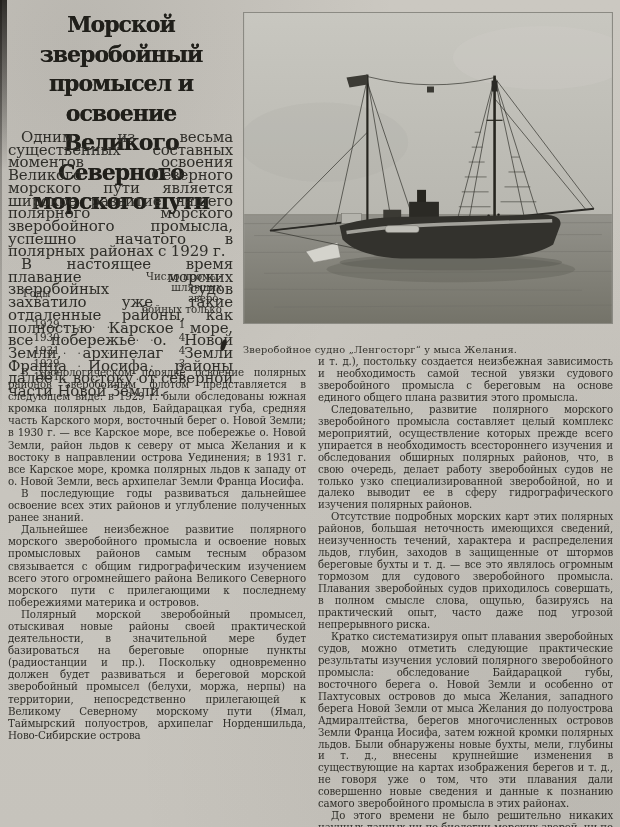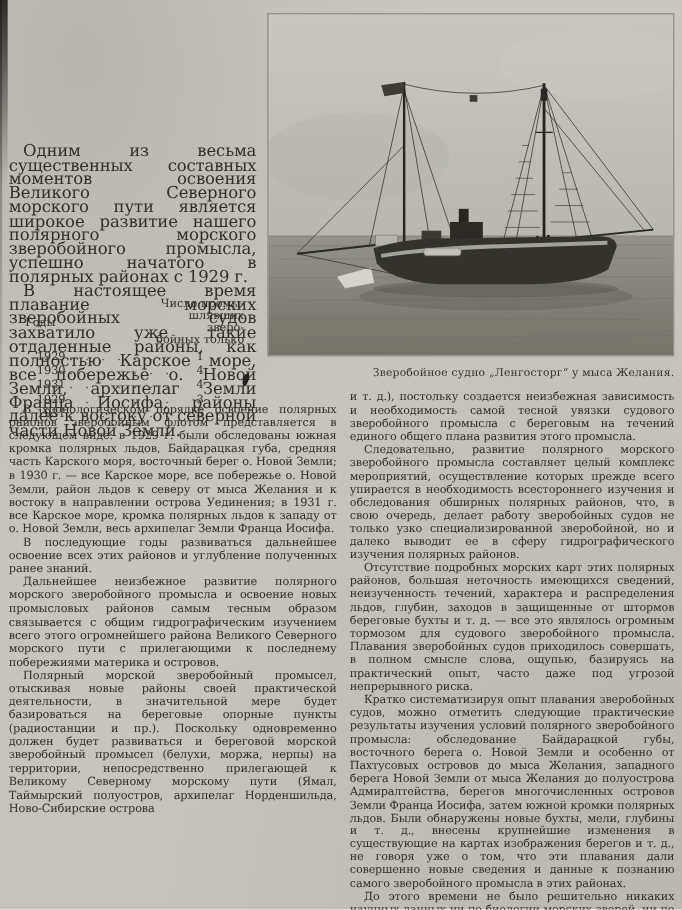--- a/index.html
+++ b/index.html
@@ -47,22 +47,22 @@
   .ztable .dots{flex:1;overflow:hidden;white-space:nowrap;letter-spacing:4px;color:#3a3933;}
   .ztable .val{width:44px;text-align:center;margin-right:18px;}
   .photo{
     position:absolute;left:243px;top:12px;width:370px;height:312px;
     border:1px solid #8b8a83;background:#bcbbb4;
     box-shadow:inset 0 0 10px rgba(20,18,15,0.25);
     box-sizing:border-box;
   }
   .photo svg{display:block;width:100%;height:100%;}
   .caption{
-    position:absolute;left:243px;top:334px;width:370px;
-    text-align:right;font-size:9.8px;color:#34332d;letter-spacing:0.2px;
+    position:absolute;left:243px;top:344px;width:370px;
+    text-align:left;font-size:9.8px;color:#34332d;letter-spacing:0.2px;
   }
   .colL{
     position:absolute;left:8px;top:366px;width:298px;
     font-size:10.3px;line-height:12.1px;letter-spacing:-0.15px;
     text-align:justify;
   }
   .colR{
     position:absolute;left:318px;top:356px;width:295px;
     font-size:10.2px;line-height:11.95px;letter-spacing:-0.15px;
     text-align:justify;
@@ -75,20 +75,26 @@
     transform:rotate(14deg);
   }
 </style>
 </head>
 <body>
 
 <div class="page">
   <div class="scan-edge-left"></div>
   <div class="scan-edge-left2"></div>
 
+  <h1 class="title" style="margin:0;">
+    <div>Морской зверобойный</div>
+    <div>промысел и освоение</div>
+    <div>Великого Северного</div>
+    <div>морского пути</div>
+  </h1>
 
   <div class="intro">
     <p>Одним из весьма существенных составных моментов освоения Великого Северного морского пути является широкое развитие нашего полярного морского зверобойного промысла, успешно начатого в полярных районах с 1929 г.</p>
     <p>В настоящее время плавание морских зверобойных судов захватило уже такие отдаленные районы, как полностью Карское море, все побережье о. Новой Земли, архипелаг Земли Франца Иосифа, районы далее к востоку от северной части Новой Земли.</p>
   </div>
 
   <div class="ztable">
     <div class="thead">
       <span class="years-h">Годы</span>
       <span class="count-h">
@@ -211,19 +217,19 @@
   <div class="ink-blot"></div>
 
   <div class="colL">
     <p>В хронологическом порядке освоение полярных районов зверобойным флотом представляется в следующем виде: в 1929 г. были обследованы южная кромка полярных льдов, Байдарацкая губа, средняя часть Карского моря, восточный берег о. Новой Земли; в 1930 г. — все Карское море, все побережье о. Новой Земли, район льдов к северу от мыса Желания и к востоку в направлении острова Уединения; в 1931 г. все Карское море, кромка полярных льдов к западу от о. Новой Земли, весь архипелаг Земли Франца Иосифа.</p>
     <p>В последующие годы развиваться дальнейшее освоение всех этих районов и углубление полученных ранее знаний.</p>
     <p>Дальнейшее неизбежное развитие полярного морского зверобойного промысла и освоение новых промысловых районов самым тесным образом связывается с общим гидрографическим изучением всего этого огромнейшего района Великого Северного морского пути с прилегающими к последнему побережиями материка и островов.</p>
     <p>Полярный морской зверобойный промысел, отыскивая новые районы своей практической деятельности, в значительной мере будет базироваться на береговые опорные пункты (радиостанции и пр.). Поскольку одновременно должен будет развиваться и береговой морской зверобойный промысел (белухи, моржа, нерпы) на территории, непосредственно прилегающей к Великому Северному морскому пути (Ямал, Таймырский полуостров, архипелаг Норденшильда, Ново-Сибирские острова</p>
   </div>
 
   <div class="colR">
-    <p class="no-indent">и т. д.), постольку создается неизбежная зависимость и необходимость самой тесной увязки судового зверобойного промысла с береговым на течений единого общего плана развития этого промысла.</p>
+    <p class="no-indent">и т. д.), постольку создается неизбежная зависимость и необходимость самой тесной увязки судового зверобойного промысла с береговым на основе единого общего плана развития этого промысла.</p>
     <p>Следовательно, развитие полярного морского зверобойного промысла составляет целый комплекс мероприятий, осуществление которых прежде всего упирается в необходимость всестороннего изучения и обследования обширных полярных районов, что, в свою очередь, делает работу зверобойных судов не только узко специализированной зверобойной, но и далеко выводит ее в сферу гидрографического изучения полярных районов.</p>
     <p>Отсутствие подробных морских карт этих полярных районов, большая неточность имеющихся сведений, неизученность течений, характера и распределения льдов, глубин, заходов в защищенные от штормов береговые бухты и т. д. — все это являлось огромным тормозом для судового зверобойного промысла. Плавания зверобойных судов приходилось совершать, в полном смысле слова, ощупью, базируясь на практический опыт, часто даже под угрозой непрерывного риска.</p>
     <p>Кратко систематизируя опыт плавания зверобойных судов, можно отметить следующие практические результаты изучения условий полярного зверобойного промысла: обследование Байдарацкой губы, восточного берега о. Новой Земли и особенно от Пахтусовых островов до мыса Желания, западного берега Новой Земли от мыса Желания до полуострова Адмиралтейства, берегов многочисленных островов Земли Франца Иосифа, затем южной кромки полярных льдов. Были обнаружены новые бухты, мели, глубины и т. д., внесены крупнейшие изменения в существующие на картах изображения берегов и т. д., не говоря уже о том, что эти плавания дали совершенно новые сведения и данные к познанию самого зверобойного промысла в этих районах.</p>
     <p>До этого времени не было решительно никаких научных данных ни по биологии морских зверей, ни по миграции и запасам. Все эти необходимые данные полу-</p>
   </div>
 </div>
 
 </body></html>

